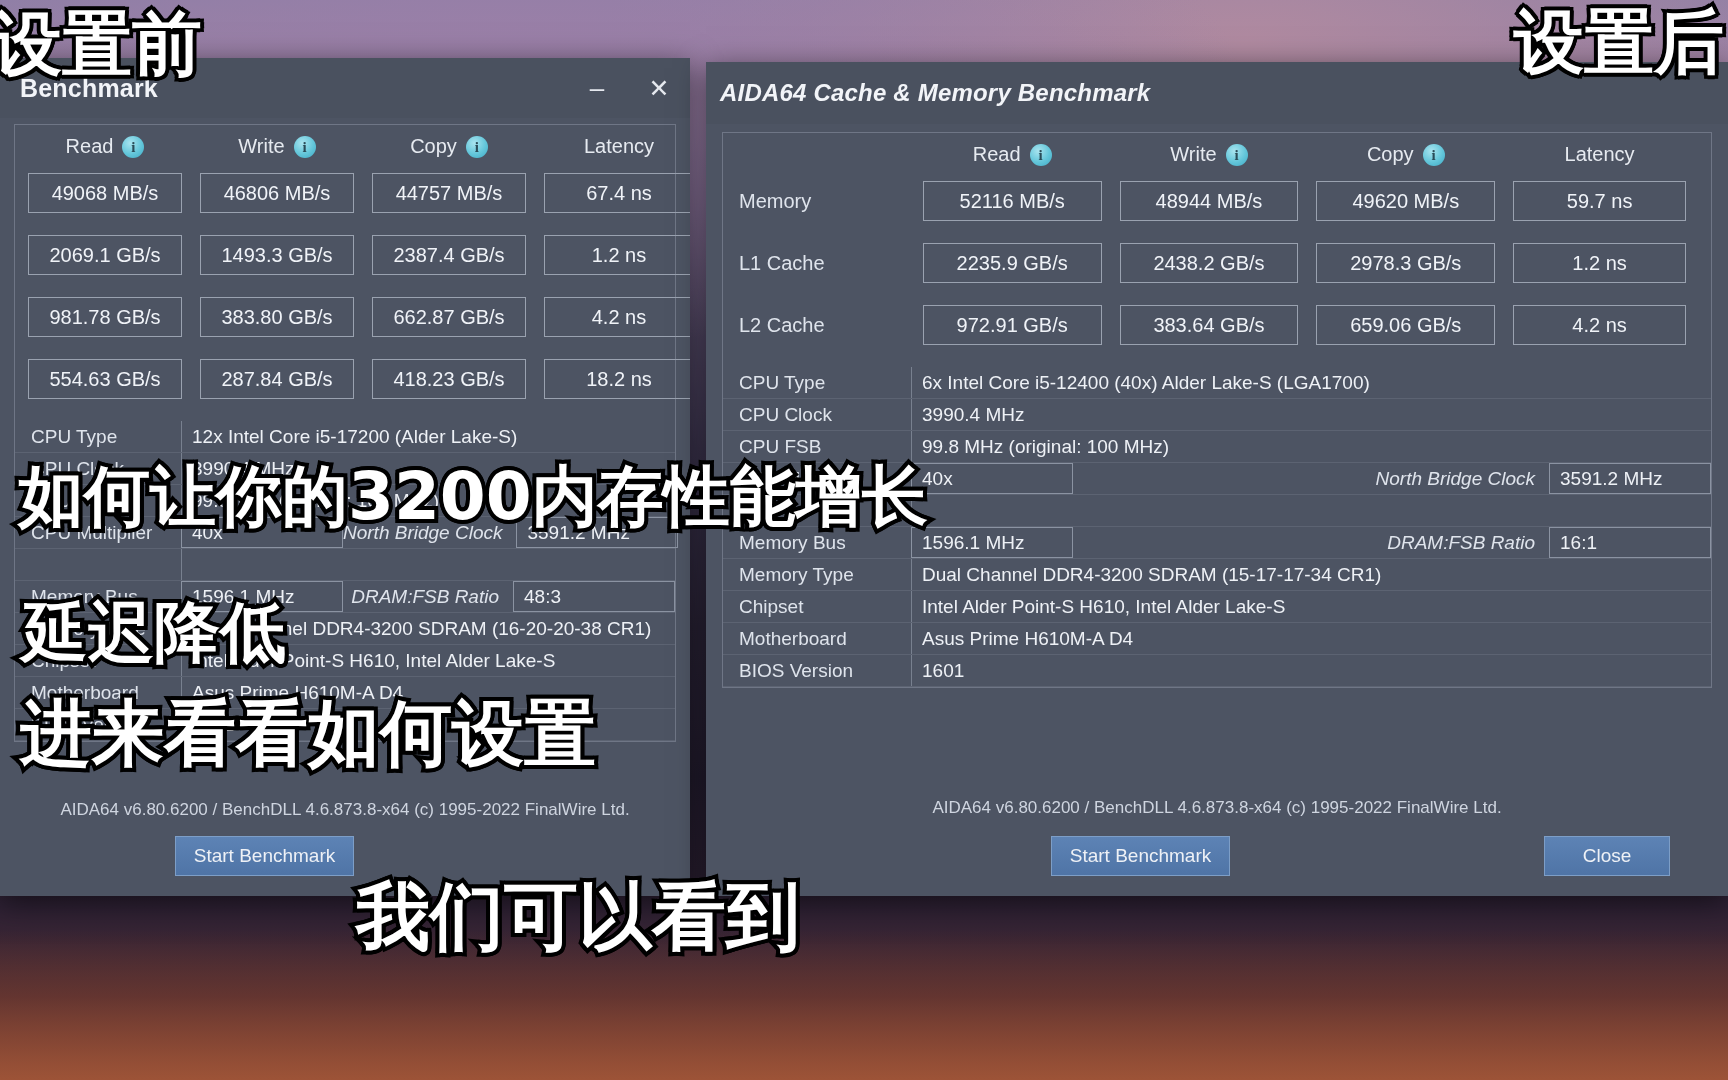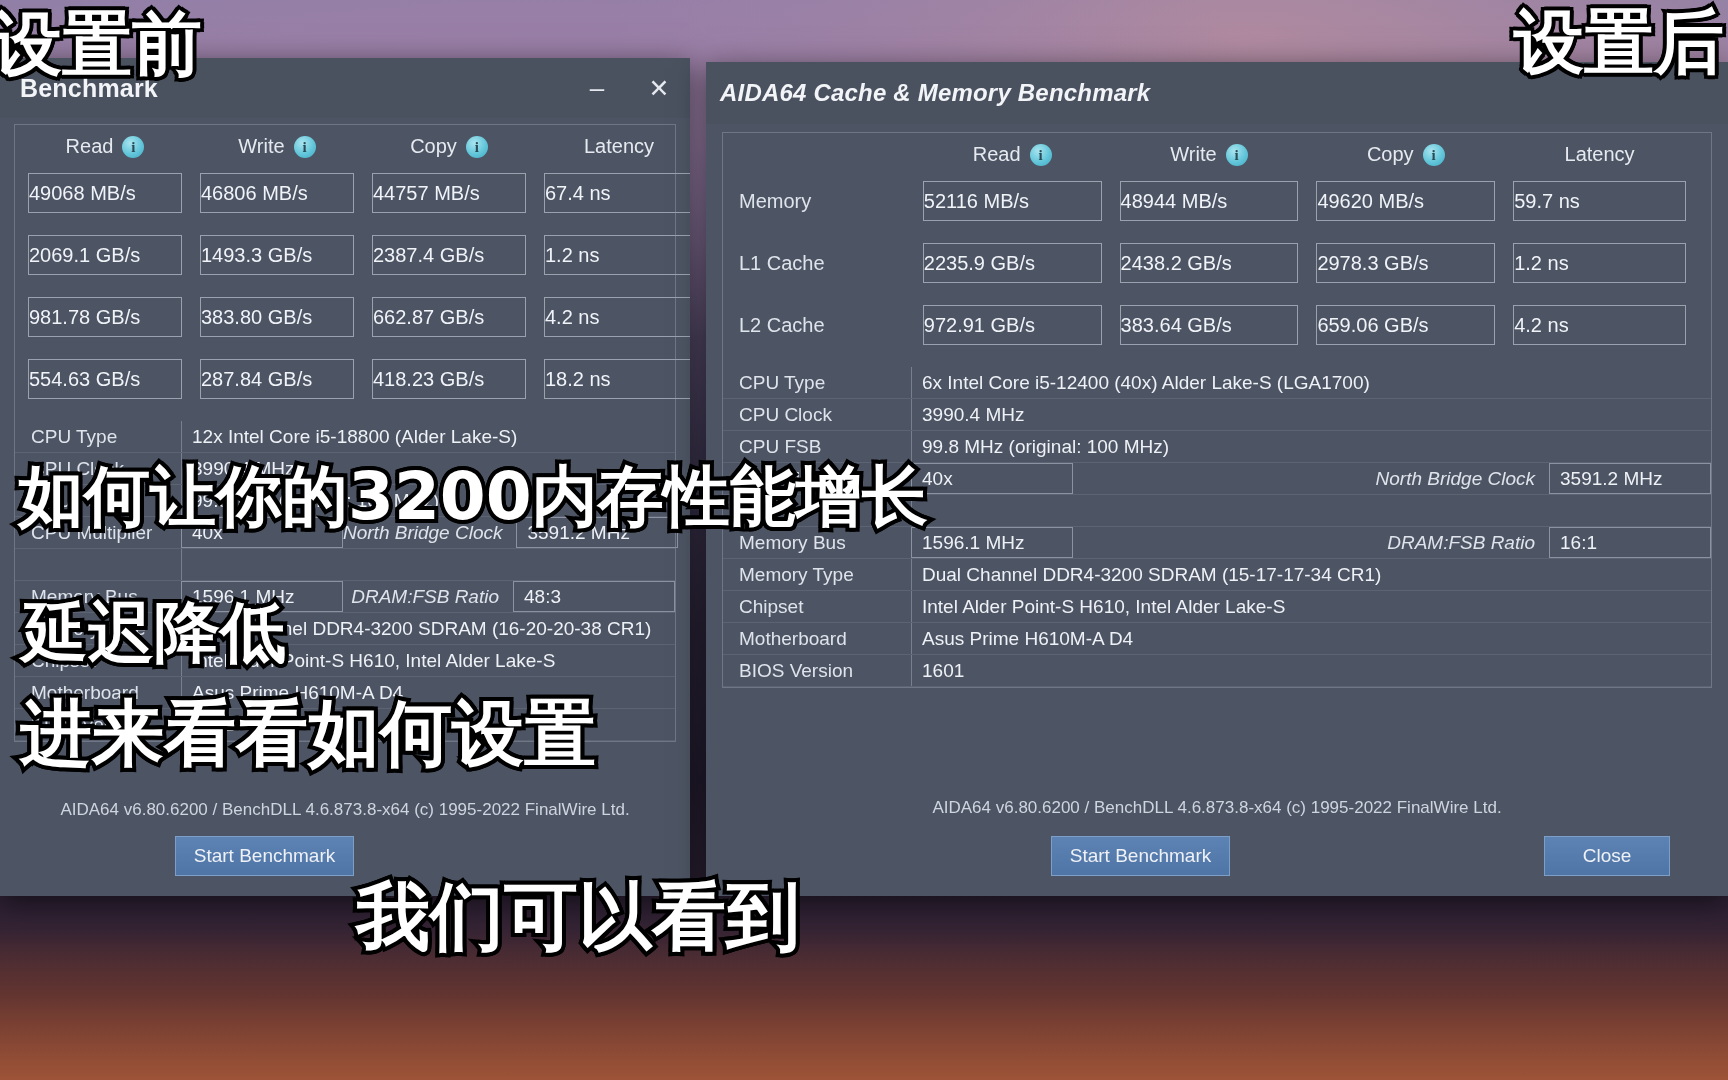--- a/index.html
+++ b/index.html
@@ -68,21 +68,21 @@
 
   table.bench{
     border-collapse:collapse;width:100%;
     table-layout:fixed;
   }
   table.bench th{
     font-weight:normal;font-size:20px;color:#e6eaf0;
     padding:10px 0 9px 0;text-align:center;
     white-space:nowrap;
   }
-  table.bench td{ padding:6px 0 16px 0; text-align:left; }
+  table.bench td{ padding:6px 0 16px 0; text-align:center; }
   .rowlabel{
     text-align:left !important;font-size:20px;color:#dfe4ec;
     padding-left:16px !important;white-space:nowrap;
   }
   .cell{
     border:1px solid #9aa2b0;
     height:38px;line-height:38px;
     font-size:20px;color:#f0f3f8;
     margin:0 9px;
   }
@@ -289,21 +289,21 @@
               <div class="cell">18.2 ns</div>
             </td>
       </tr>
     </tbody>
       </table>
   </div>
 
   <div class="info">
     <div class="irow">
       <div class="ilabel">CPU Type</div>
-      <div class="ival">12x Intel Core i5-18800 (Alder Lake-S)</div>
+      <div class="ival">12x Intel Core i5-17200 (Alder Lake-S)</div>
     </div>
     <div class="irow">
       <div class="ilabel">CPU Clock</div>
       <div class="ival">3990.4 MHz</div>
     </div>
     <div class="irow">
       <div class="ilabel">CPU FSB</div>
       <div class="ival">99.8 MHz  (original: 100 MHz)</div>
     </div>
     <div class="irow">

